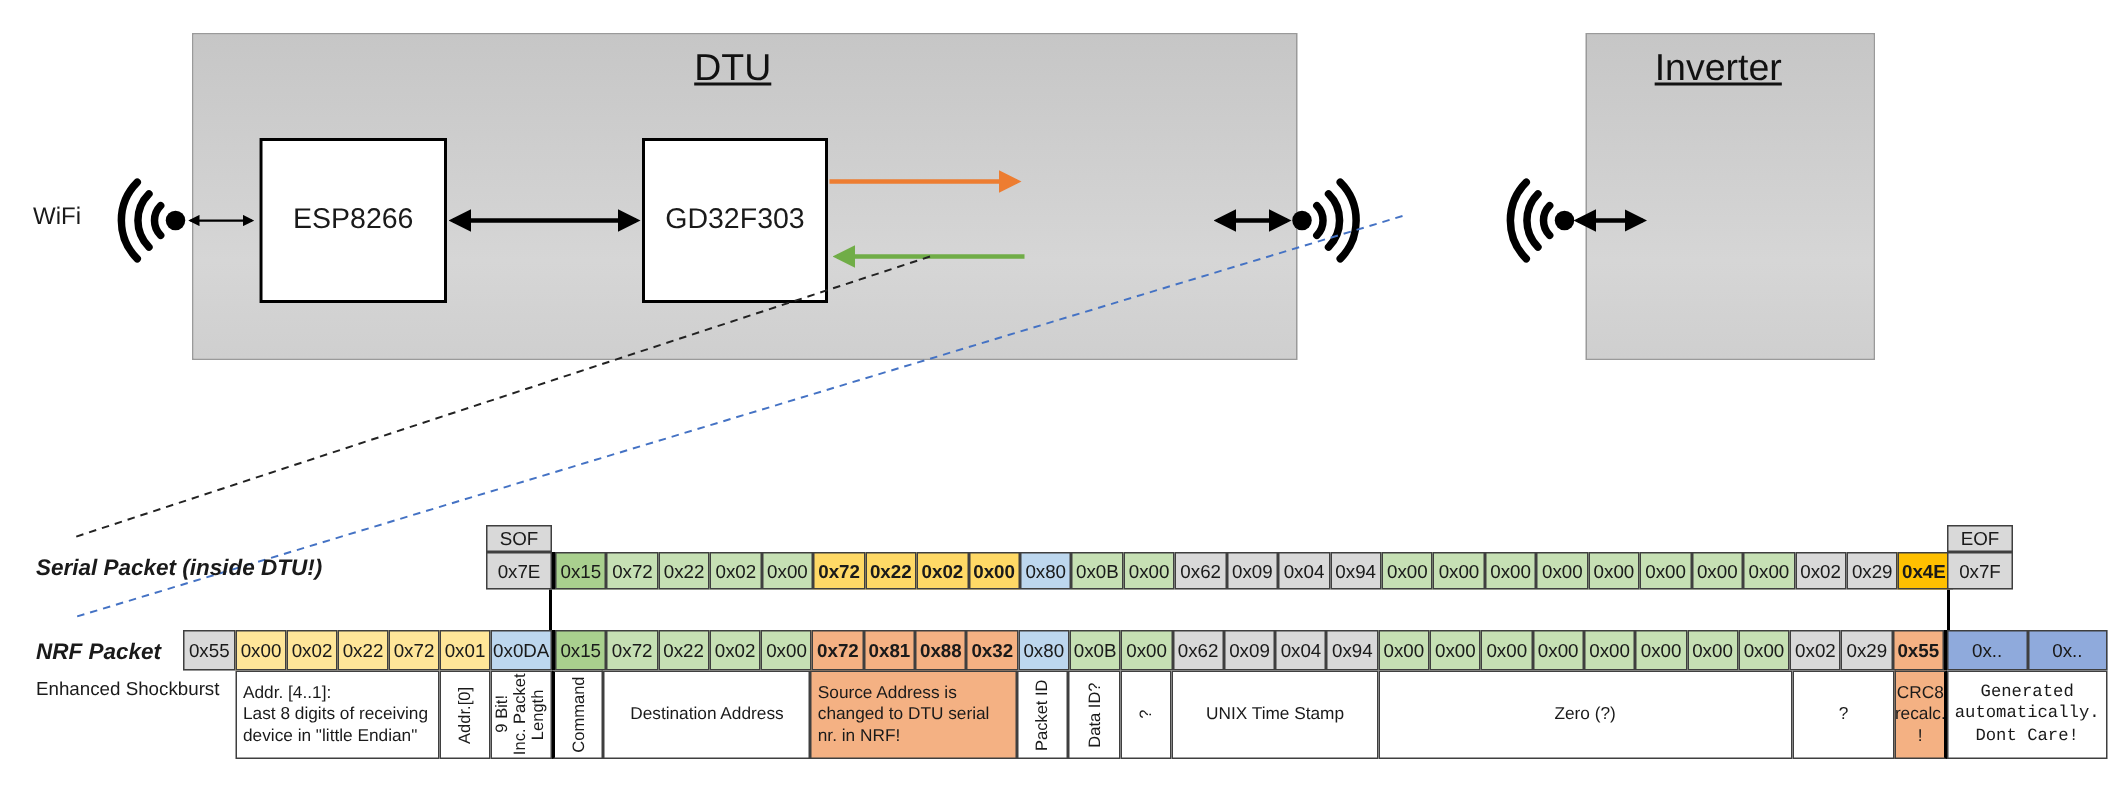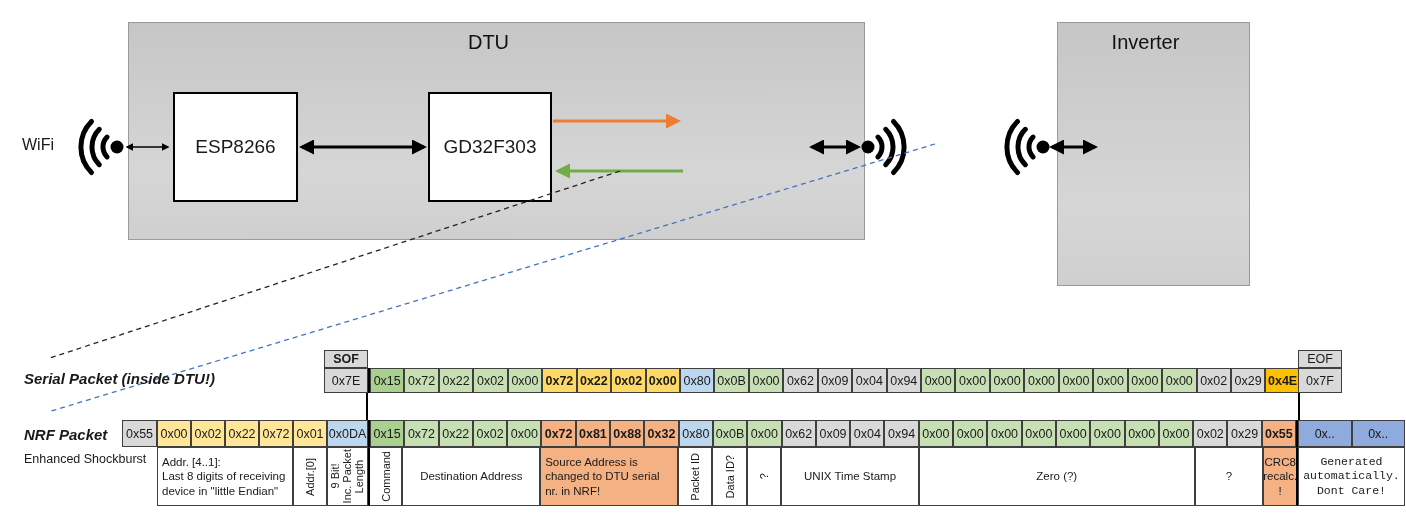--- a/index.html
+++ b/index.html
@@ -1,21 +1,21 @@
 <!DOCTYPE html>
 <html style="--green-light: #C6E0B4; --green-dark: #A9D08E; --gold: #FFD966; --amber: #FFC000; --blue-light: #BDD7EE; --blue-crc: #8FAADC; --salmon: #F4B183; --gray-cell: #D9D9D9; --yellow-addr: #FFE699; --orange-arrow: #ED7D31; --green-arrow: #70AD47; --blue-dashed: #4472C4;"><head>
 <meta charset="utf-8">
 <style>
   html,body{margin:0;padding:0;background:#fff;}
   #canvas{position:relative;width:1406px;height:523px;background:#fff;overflow:hidden;
           font-family:"Liberation Sans",sans-serif;color:#1a1a1a;}
   
   .module-box{position:absolute;background:linear-gradient(180deg,#c6c6c6 0%,#d6d6d6 70%,#cfcfcf 100%);
               border:1px solid #9a9a9a;box-sizing:border-box;}
-  .module-title{position:absolute;left:0;right:16px;top:8px;text-align:center;font-size:20px;color:#111;}
+  .module-title{position:absolute;left:0;right:16px;top:8px;text-align:center;font-size:25px;color:#111;text-decoration:underline;}
   .chip{position:absolute;background:#fff;border:2px solid #000;box-sizing:border-box;
         display:flex;align-items:center;justify-content:center;font-size:19px;}
   #wifi-label{position:absolute;left:22px;top:136px;font-size:16px;}
   #overlay{position:absolute;left:0;top:0;pointer-events:none;}
   
   .pkt-label{position:absolute;font-size:15px;font-weight:bold;font-style:italic;text-align:right;}
   .sub-label{position:absolute;font-size:12.5px;}
   .row{position:absolute;display:flex;box-sizing:content-box;}
   .cell{flex:1 1 0;min-width:0;border:1px solid #3f3f3f;box-sizing:border-box;
         display:flex;align-items:center;justify-content:center;font-size:12.5px;
@@ -43,21 +43,21 @@
 <body>
 
 <div id="canvas">
 
   <div class="module-box" style="left:128px;top:22px;width:737px;height:218px;">
     <div class="module-title">DTU</div>
   </div>
   <div class="chip" style="left:173px;top:92px;width:125px;height:110px;">ESP8266</div>
   <div class="chip" style="left:428px;top:92px;width:124px;height:110px;">GD32F303</div>
 
-  <div class="module-box" style="left:1057px;top:22px;width:193px;height:264px;">
+  <div class="module-box" style="left:1057px;top:22px;width:193px;height:218px;">
     <div class="module-title">Inverter</div>
   </div>
 
   <div id="wifi-label">WiFi</div>
 
   <svg id="overlay" width="1406" height="523" viewBox="0 0 1406 523">
     <defs>
       <marker id="mB" viewBox="0 0 10 10" refX="8" refY="5" markerWidth="5" markerHeight="5" orient="auto-start-reverse">
         <path d="M0,0 L10,5 L0,10 z" fill="#000"></path>
       </marker>
@@ -100,21 +100,21 @@
     <line x1="620" y1="171" x2="50" y2="358" stroke="#222" stroke-width="1.3" stroke-dasharray="5 4"></line>
     <line x1="935" y1="144" x2="48" y2="412" stroke="#4472C4" stroke-width="1.3" stroke-dasharray="5 4"></line>
 
     <line x1="367" y1="351" x2="367" y2="420" stroke="#000" stroke-width="2"></line>
     <line x1="1299" y1="368" x2="1299" y2="420" stroke="#000" stroke-width="2"></line>
   </svg>
 
   <div class="pkt-label" style="left:24px;top:370px;">Serial Packet (inside DTU!)</div>
 
   <div class="row" style="left:324px;top:350px;width:44px;height:43px;flex-direction:column;">
-    <div class="cell hdrcell c-gray" style="flex:0 0 18px;font-weight:bold;">SOF</div>
+    <div class="cell hdrcell c-gray" style="flex:0 0 18px;">SOF</div>
     <div class="cell c-gray" style="flex:1;">0x7E</div>
   </div>
 
   <div class="row thick-lr" id="serial-bytes" style="left:368px;top:368px;width:930px;height:25px;">
       <div class="cell c-dgreen">0x15</div>
       <div class="cell c-green">0x72</div>
       <div class="cell c-green">0x22</div>
       <div class="cell c-green">0x02</div>
       <div class="cell c-green">0x00</div>
       <div class="cell c-gold">0x72</div>

